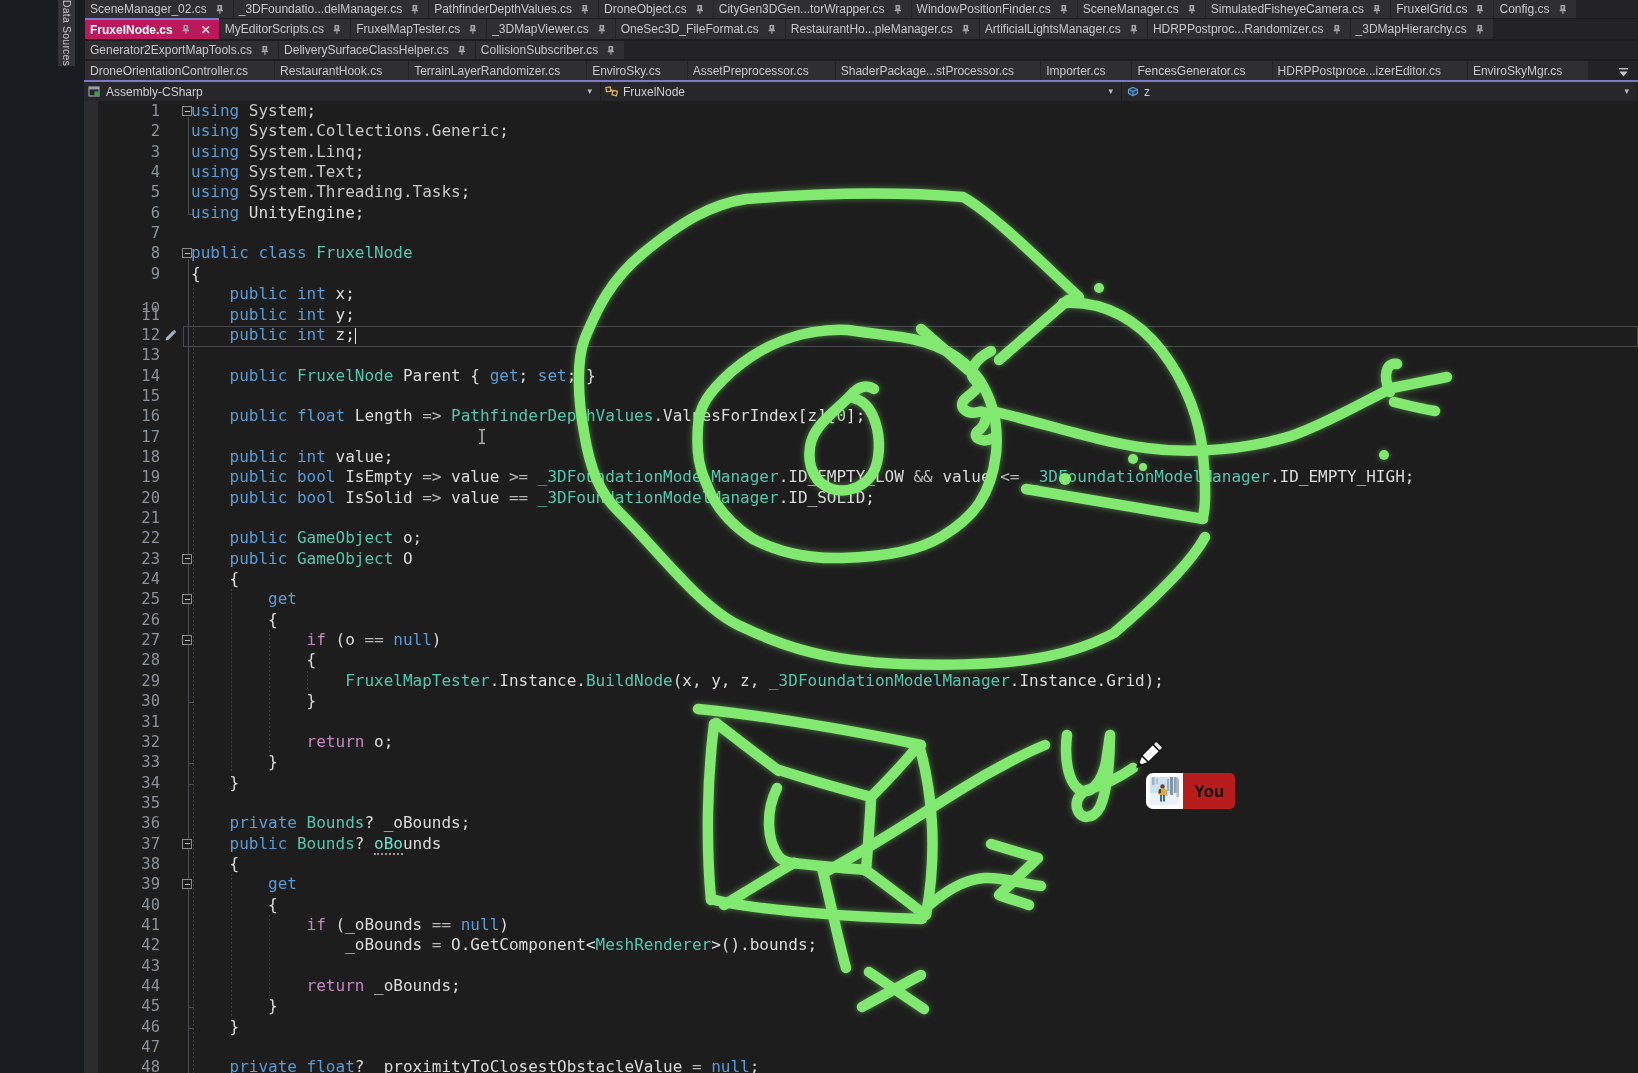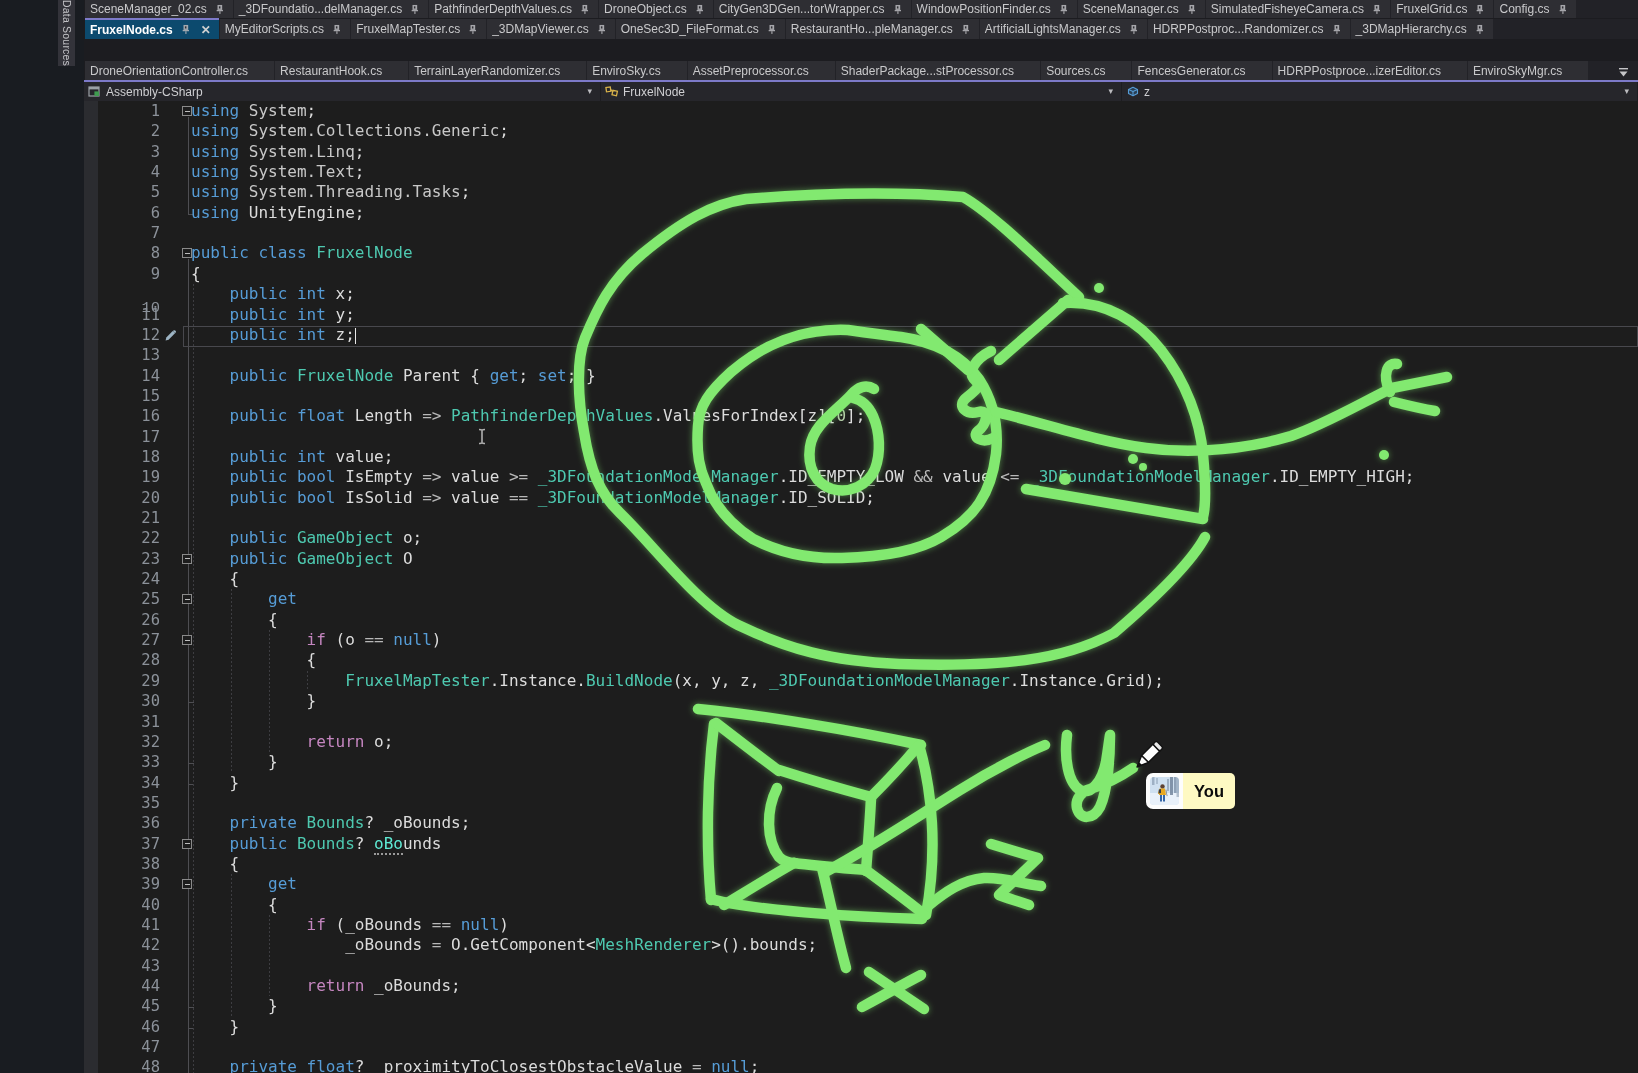--- a/index.html
+++ b/index.html
@@ -15,21 +15,21 @@
   .tabrow{position:absolute;left:1px;width:1553px;display:flex;align-items:stretch;background:#222227}
   #row1{top:0;height:18px}
   #row2{top:19px;height:20px}
   #row3{top:41px;height:18px}
   #row4{top:61px;height:19px}
   .tab{display:flex;align-items:center;padding:0 8px 0 5px;background:#2e2e33;color:#c9c9cb;
        font-size:12px;margin-right:1px;white-space:nowrap;cursor:default}
   .tab.nopin{padding-right:26px}
   .tab .pin{margin-left:8px;width:10px;height:11px;opacity:.9}
   .tab .closex{margin-left:10px;color:#d0d0d0;font-size:12px;line-height:10px}
-  .tab.active{background:#0c4a6e;color:#ffffff;font-weight:bold;border-top:2px solid #7d7ac9;margin-top:-1px}
+  .tab.active{background:#be185d;color:#ffffff;font-weight:bold;border-top:2px solid #7d7ac9;margin-top:-1px}
   #accent-line{position:absolute;left:84px;top:80px;width:1554px;height:2px;background:#7d7ac9}
   #overflow-btn{position:absolute;right:6px;top:65px;width:16px;height:12px}
   
   #navbar{position:absolute;left:84px;top:82px;width:1554px;height:19px;background:#26262b;
           display:flex;color:#cfcfd2;font-size:12px}
   .navzone{display:flex;align-items:center;position:relative;border-right:1px solid #1d1d21}
   .navzone .caret{position:absolute;right:8px;top:4px;color:#bcbcc0;font-size:9px}
   .nav-ico{margin:0 5px 0 4px;width:13px;height:13px;flex:0 0 auto}
   
   #editor{position:absolute;left:84px;top:101px;width:1554px;height:972px;background:#1d1d1d;overflow:hidden}
@@ -50,21 +50,21 @@
           background-size:1px 4px}
   #curline{position:absolute;left:99px;right:0;border:1px solid #48484d;background:transparent;z-index:1}
   #caret{position:absolute;width:1.6px;height:16px;background:#e8e8e8;z-index:4}
   #ibeam{position:absolute;z-index:4;opacity:.85}
   #gutter-pen{position:absolute;left:79px;z-index:4}
   
   #anno{position:absolute;left:0;top:0;z-index:10;pointer-events:none}
   #you-label{position:absolute;left:1146px;top:773px;height:36px;display:flex;z-index:12}
   #you-avatar{width:37px;height:36px;background:#fdfdfd;border-radius:7px 0 0 7px;
               display:flex;align-items:center;justify-content:center}
-  #you-name{background:#fef9c3;border-radius:0 5px 5px 0;min-width:44px;display:flex;
+  #you-name{background:#b91c1c;border-radius:0 5px 5px 0;min-width:44px;display:flex;
             align-items:center;justify-content:center;color:#0b0b0b;
             font-size:16.5px;font-weight:bold;padding:0 4px}
   #pencil-cursor{position:absolute;left:1104px;top:712px;z-index:13}
 </style>
 </head>
 <body>
 
 <svg width="0" height="0" style="position:absolute">
   <defs>
     <symbol id="sym-pin" viewBox="0 0 12 12">
@@ -193,41 +193,61 @@
           <use href="#sym-pin"></use>
         </svg>
       </div>
       <div class="tab">
         <span>_3DMapHierarchy.cs</span>
         <svg class="pin" viewBox="0 0 12 12">
           <use href="#sym-pin"></use>
         </svg>
       </div>
     </div>
+  <div class="tabrow" id="row3">
+      <div class="tab">
+        <span>Generator2ExportMapTools.cs</span>
+        <svg class="pin" viewBox="0 0 12 12">
+          <use href="#sym-pin"></use>
+        </svg>
+      </div>
+      <div class="tab">
+        <span>DeliverySurfaceClassHelper.cs</span>
+        <svg class="pin" viewBox="0 0 12 12">
+          <use href="#sym-pin"></use>
+        </svg>
+      </div>
+      <div class="tab">
+        <span>CollisionSubscriber.cs</span>
+        <svg class="pin" viewBox="0 0 12 12">
+          <use href="#sym-pin"></use>
+        </svg>
+      </div>
+    </div>
   <div class="tabrow" id="row4">
       <div class="tab nopin">
         <span>DroneOrientationController.cs</span>
       </div>
       <div class="tab nopin">
         <span>RestaurantHook.cs</span>
       </div>
       <div class="tab nopin">
         <span>TerrainLayerRandomizer.cs</span>
       </div>
       <div class="tab nopin">
         <span>EnviroSky.cs</span>
       </div>
       <div class="tab nopin">
         <span>AssetPreprocessor.cs</span>
       </div>
       <div class="tab nopin">
         <span>ShaderPackage...stProcessor.cs</span>
       </div>
       <div class="tab nopin">
-        <span>Sources.cs</span>
+        <span>Importer.cs</span>
       </div>
       <div class="tab nopin">
         <span>FencesGenerator.cs</span>
       </div>
       <div class="tab nopin">
         <span>HDRPPostproce...izerEditor.cs</span>
       </div>
       <div class="tab nopin">
         <span>EnviroSkyMgr.cs</span>
       </div>

